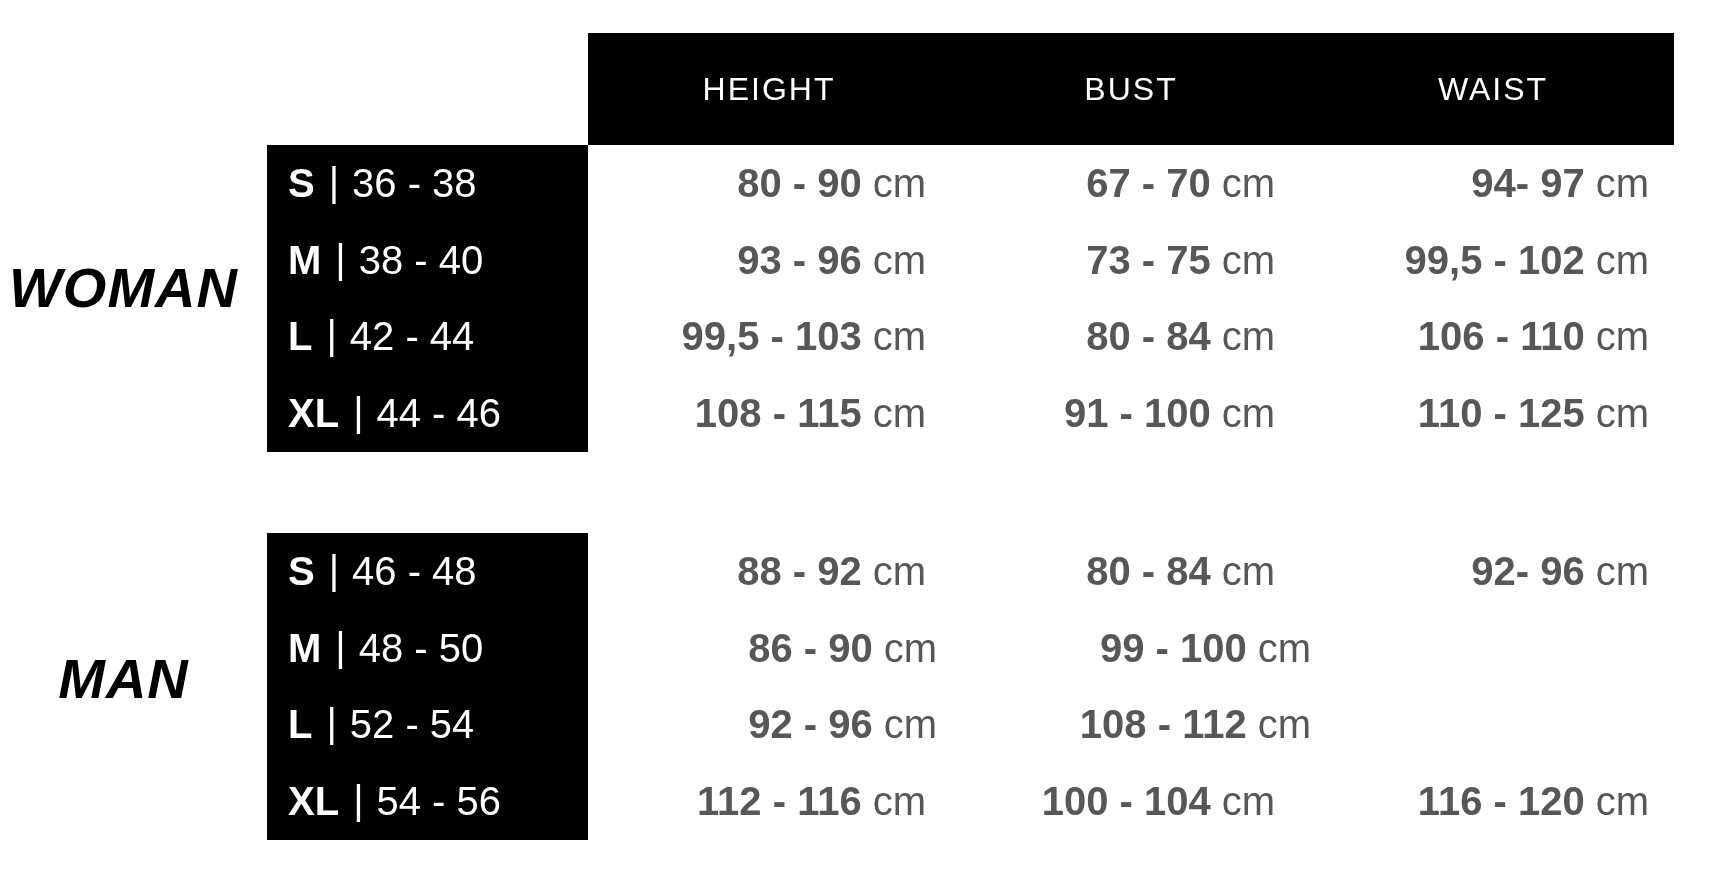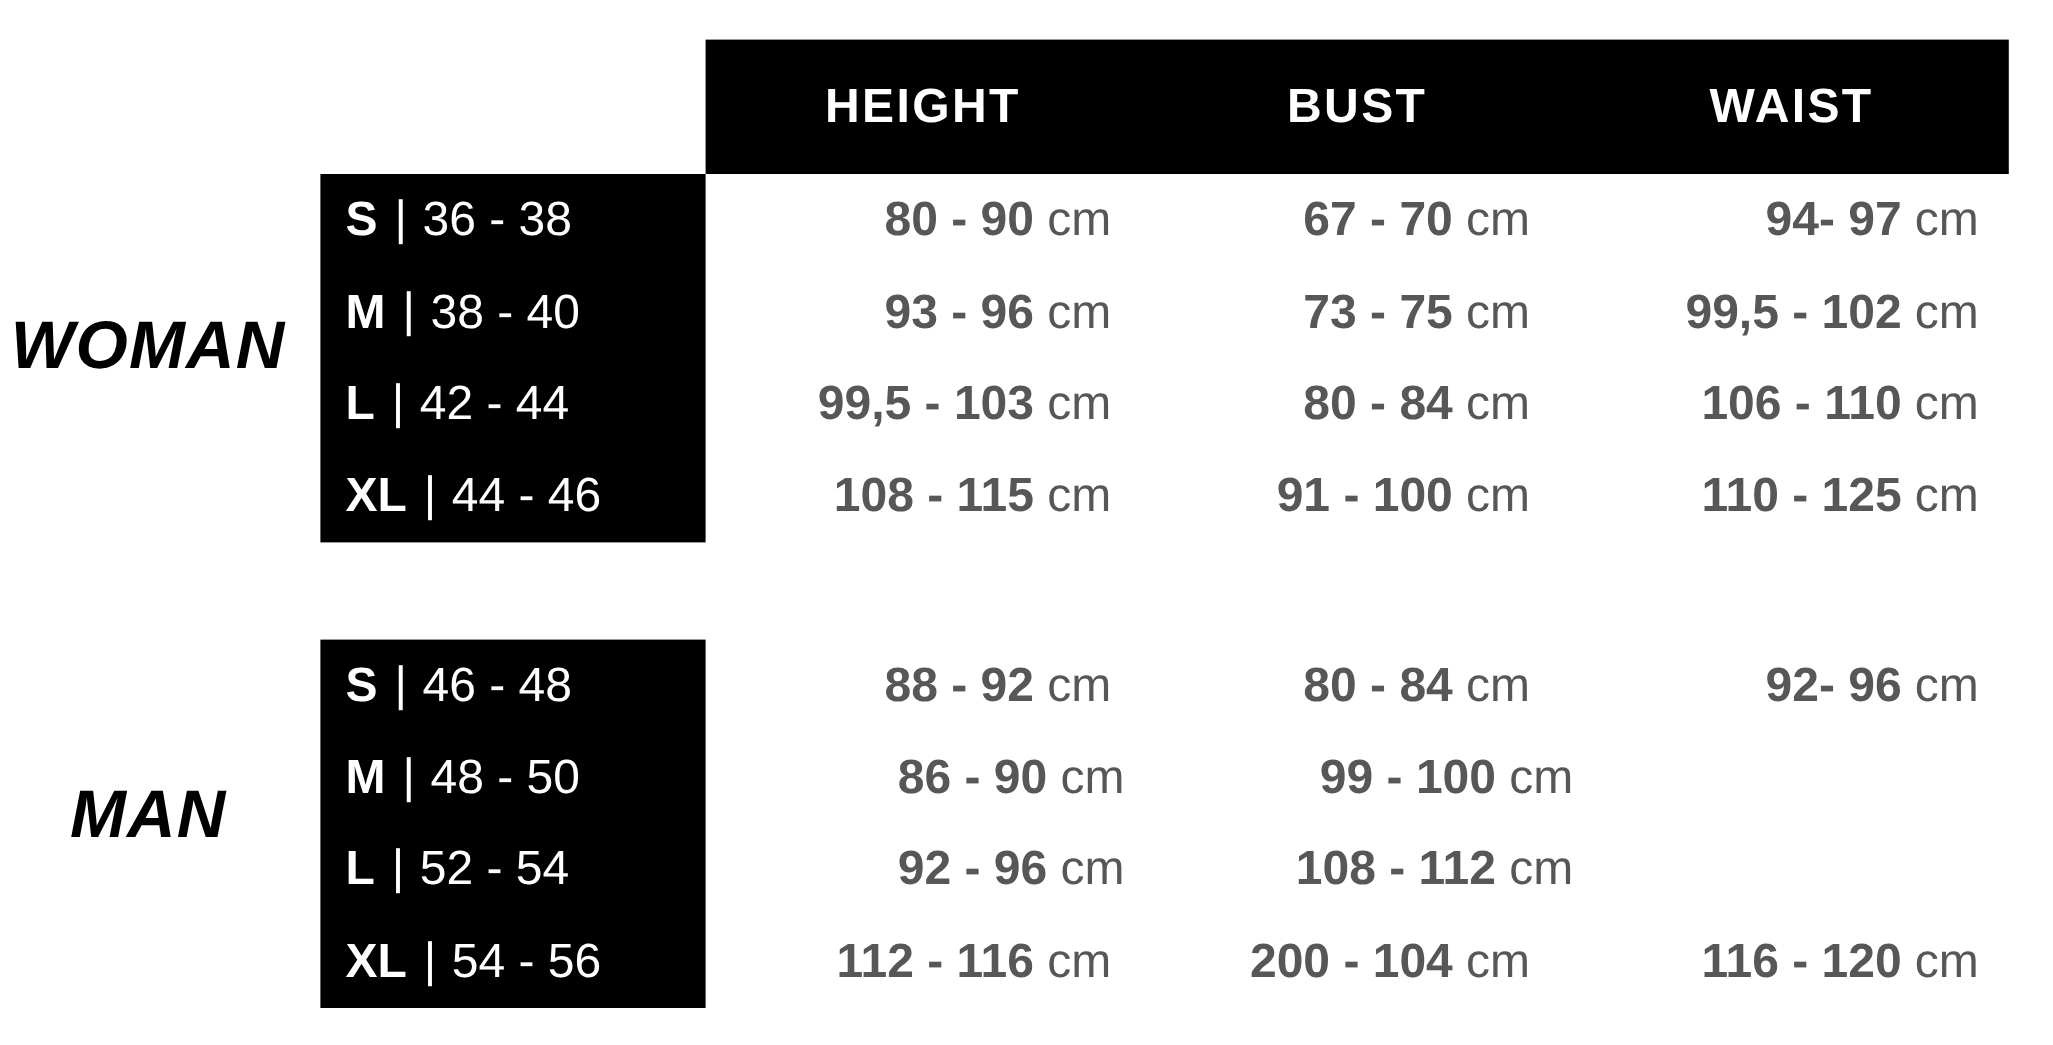--- a/index.html
+++ b/index.html
@@ -25,22 +25,22 @@
     height: 112px;
     background: #000000;
     display: flex;
   }
   .header-cell {
     flex: 1 1 0;
     display: flex;
     align-items: center;
     justify-content: center;
     color: #ffffff;
-    font-size: 40px;
-    font-weight: 700;
+    font-size: 32px;
+    font-weight: 400;
     letter-spacing: 2px;
   }
 
   
   .gender-label {
     position: absolute;
     left: 0;
     width: 247px;
     text-align: center;
     transform: translateY(-50%);
@@ -199,18 +199,18 @@
     <div class="value-row">
       <div class="vcell c1"><span class="num">86 - 90</span><span class="unit">cm</span></div>
       <div class="vcell c2"><span class="num">99 - 100</span><span class="unit">cm</span></div>
     </div>
     <div class="value-row">
       <div class="vcell c1"><span class="num">92 - 96</span><span class="unit">cm</span></div>
       <div class="vcell c2"><span class="num">108 - 112</span><span class="unit">cm</span></div>
     </div>
     <div class="value-row">
       <div class="vcell c0"><span class="num">112 - 116</span><span class="unit">cm</span></div>
-      <div class="vcell c1"><span class="num">200 - 104</span><span class="unit">cm</span></div>
+      <div class="vcell c1"><span class="num">100 - 104</span><span class="unit">cm</span></div>
       <div class="vcell c2"><span class="num">116 - 120</span><span class="unit">cm</span></div>
     </div>
   </div>
 
 </div>
 
 </body></html>

